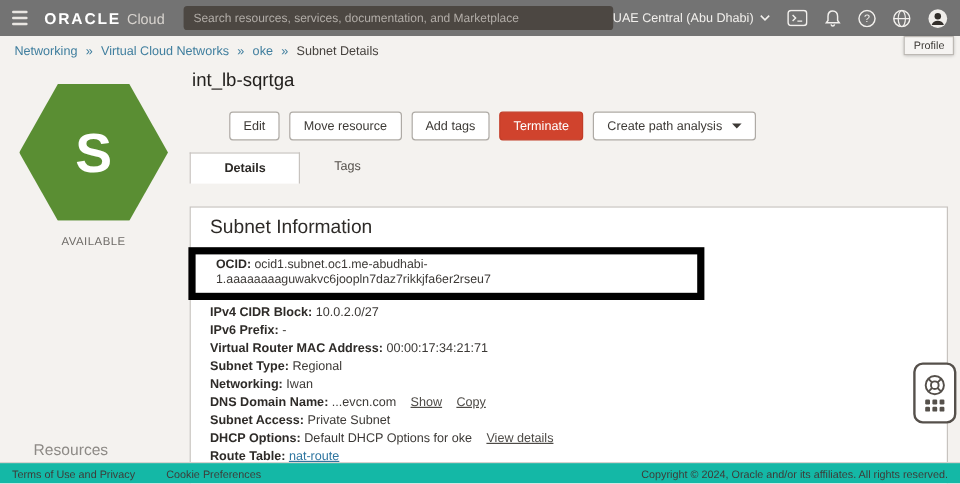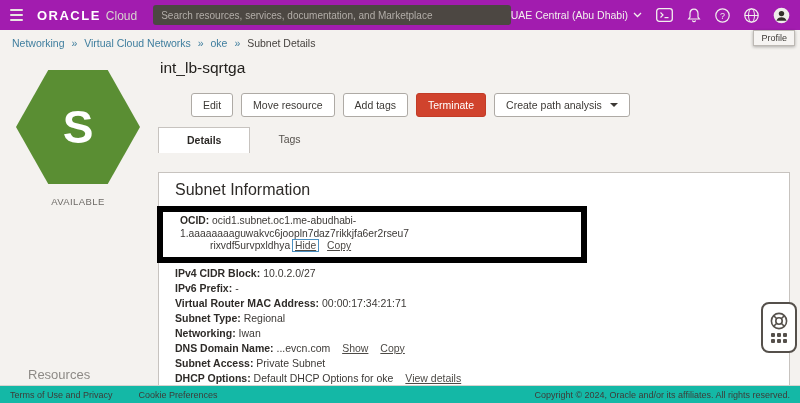--- a/index.html
+++ b/index.html
@@ -1,20 +1,20 @@
 <!DOCTYPE html>
 <html><head>
 <meta charset="utf-8">
 <style>
   html,body{margin:0;padding:0;background:#e8e6e3;}
   .screen{position:relative;width:800px;height:403px;background:#f4f2ef;
     font-family:"Liberation Sans",sans-serif;overflow:hidden;}
 
   
-  .topbar{position:absolute;top:0;left:0;right:0;height:30px;background:#a21caf;
+  .topbar{position:absolute;top:0;left:0;right:0;height:30px;background:#737373;
     display:flex;align-items:center;padding:0 10px;box-sizing:border-box;}
   .hamburger{width:16px;height:12px;display:flex;flex-direction:column;
     justify-content:space-between;cursor:pointer;margin-right:14px;}
   .hamburger span{display:block;height:2px;background:#e9e6e2;border-radius:1px;}
   .logo{display:flex;align-items:baseline;gap:5px;margin-right:16px;cursor:pointer;}
   .logo-oracle{color:#ffffff;font-weight:bold;font-size:13px;letter-spacing:1.5px;}
   .logo-cloud{color:#d8d4cf;font-size:12px;font-weight:300;}
   .search{width:438px;height:20px;background:#4c4742;border:none;border-radius:3px;
     color:#cfcac5;font-size:10px;padding:0 8px;font-family:inherit;box-sizing:border-box;}
   .search::placeholder{color:#b2adা8;color:#b2ada8;}
@@ -184,25 +184,20 @@
   </div>
 
   <section class="card">
     <h2 class="section-title">Subnet Information</h2>
 
     <div class="ocid-box">
       <div class="ocid-line">
         <b>OCID:</b>
         <span>ocid1.subnet.oc1.me-abudhabi-1.aaaaaaaaguwakvc6joopln7daz7rikkjfa6er2rseu7</span>
       </div>
-      <div class="ocid-line ocid-line2">
-        <span>rixvdf5urvpxldhya</span>
-        <span class="link-gray hide-link">Hide</span>
-        <span class="link-gray">Copy</span>
-      </div>
     </div>
 
     <div class="field-row">
       <b>IPv4 CIDR Block:</b>
       <span>10.0.2.0/27</span>
     </div>
     <div class="field-row">
       <b>IPv6 Prefix:</b>
       <span>-</span>
     </div>

